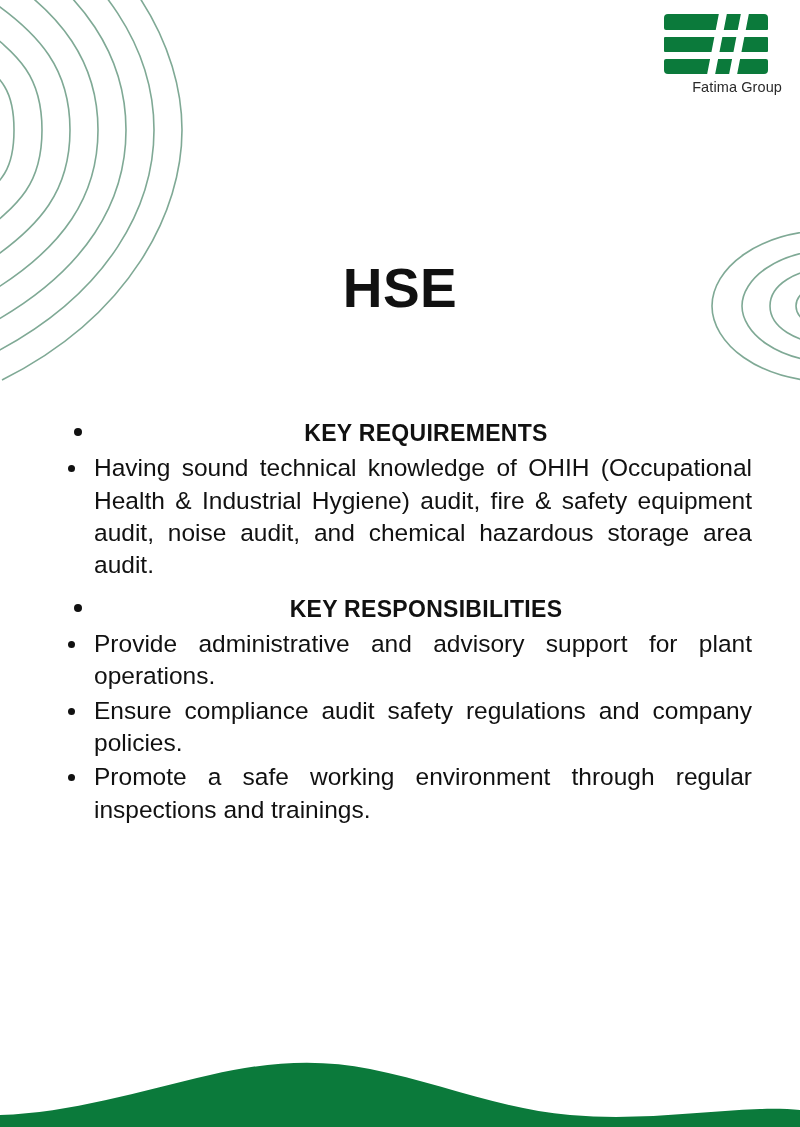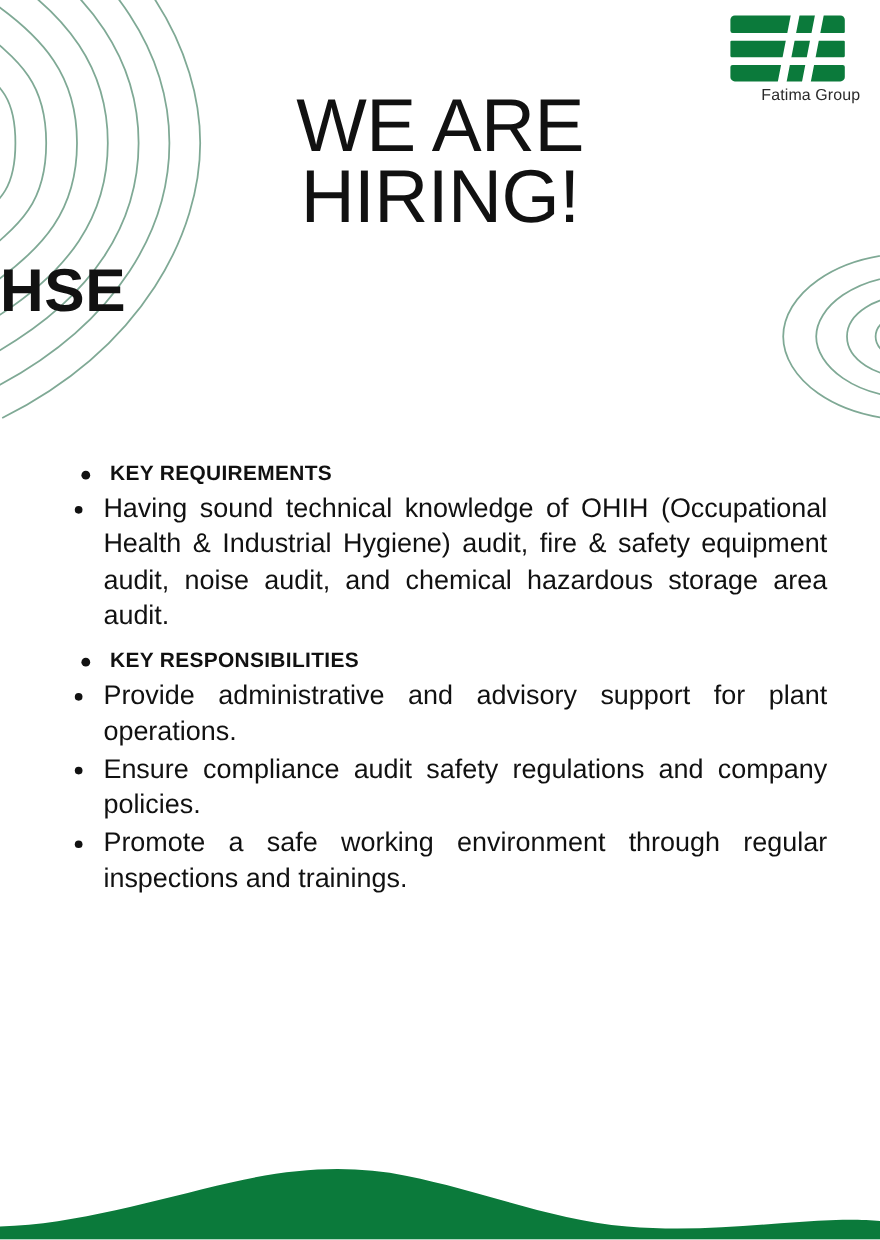--- a/index.html
+++ b/index.html
@@ -61,23 +61,24 @@
     font-size: 68px;
     line-height: 0.96;
     font-weight: 400;
     letter-spacing: -0.5px;
     color: #111111;
   }
   .headline .ln { display: block; }
 
   .job-title {
     position: absolute;
-    top: 232px;
+    top: 256px;
     left: 0;
     width: 800px;
+    text-align: center;
     font-size: 55px;
     line-height: 1.18;
     font-weight: bold;
     letter-spacing: 0.5px;
     color: #111111;
   }
   .job-title .ln { display: block; }
 
   
   .body-area {
@@ -113,23 +114,23 @@
     width: 7px;
     height: 7px;
     border-radius: 50%;
     background: #111111;
   }
   li.bullet .txt { display: block; }
 
   li.heading {
     padding-left: 48px;
     font-weight: bold;
-    font-size: 19px;
+    font-size: 23px;
     letter-spacing: 0.3px;
-    text-align: left;
+    text-align: center;
     margin-bottom: 4px;
   }
   li.heading::before {
     left: 22px;
     top: 10px;
     width: 8px;
     height: 8px;
   }
 </style>
 </head>
@@ -171,24 +172,20 @@
       </defs>
       <g clip-path="url(#slashclip)" fill="#0B7A3B">
         <path d="M6 2 H102 A4 4 0 0 1 106 6 V17 A1 1 0 0 1 105 18 H4 A2 2 0 0 1 2 16 V6 A4 4 0 0 1 6 2 Z"></path>
         <rect x="2" y="25" width="104" height="15" rx="1"></rect>
         <path d="M4 47 H104 A2 2 0 0 1 106 49 V58 A4 4 0 0 1 102 62 H6 A4 4 0 0 1 2 58 V49 A2 2 0 0 1 4 47 Z"></path>
       </g>
     </svg>
     <span class="logo-word">Fatima Group</span>
   </div>
 
-  <div class="headline">
-    <span class="ln">WE ARE</span>
-    <span class="ln">HIRING!</span>
-  </div>
 
   <div class="job-title">
     <span class="ln">HSE</span>
   </div>
 
   <div class="body-area">
 
     <div class="section">
       <ul class="bullets">
         <li class="bullet heading">

